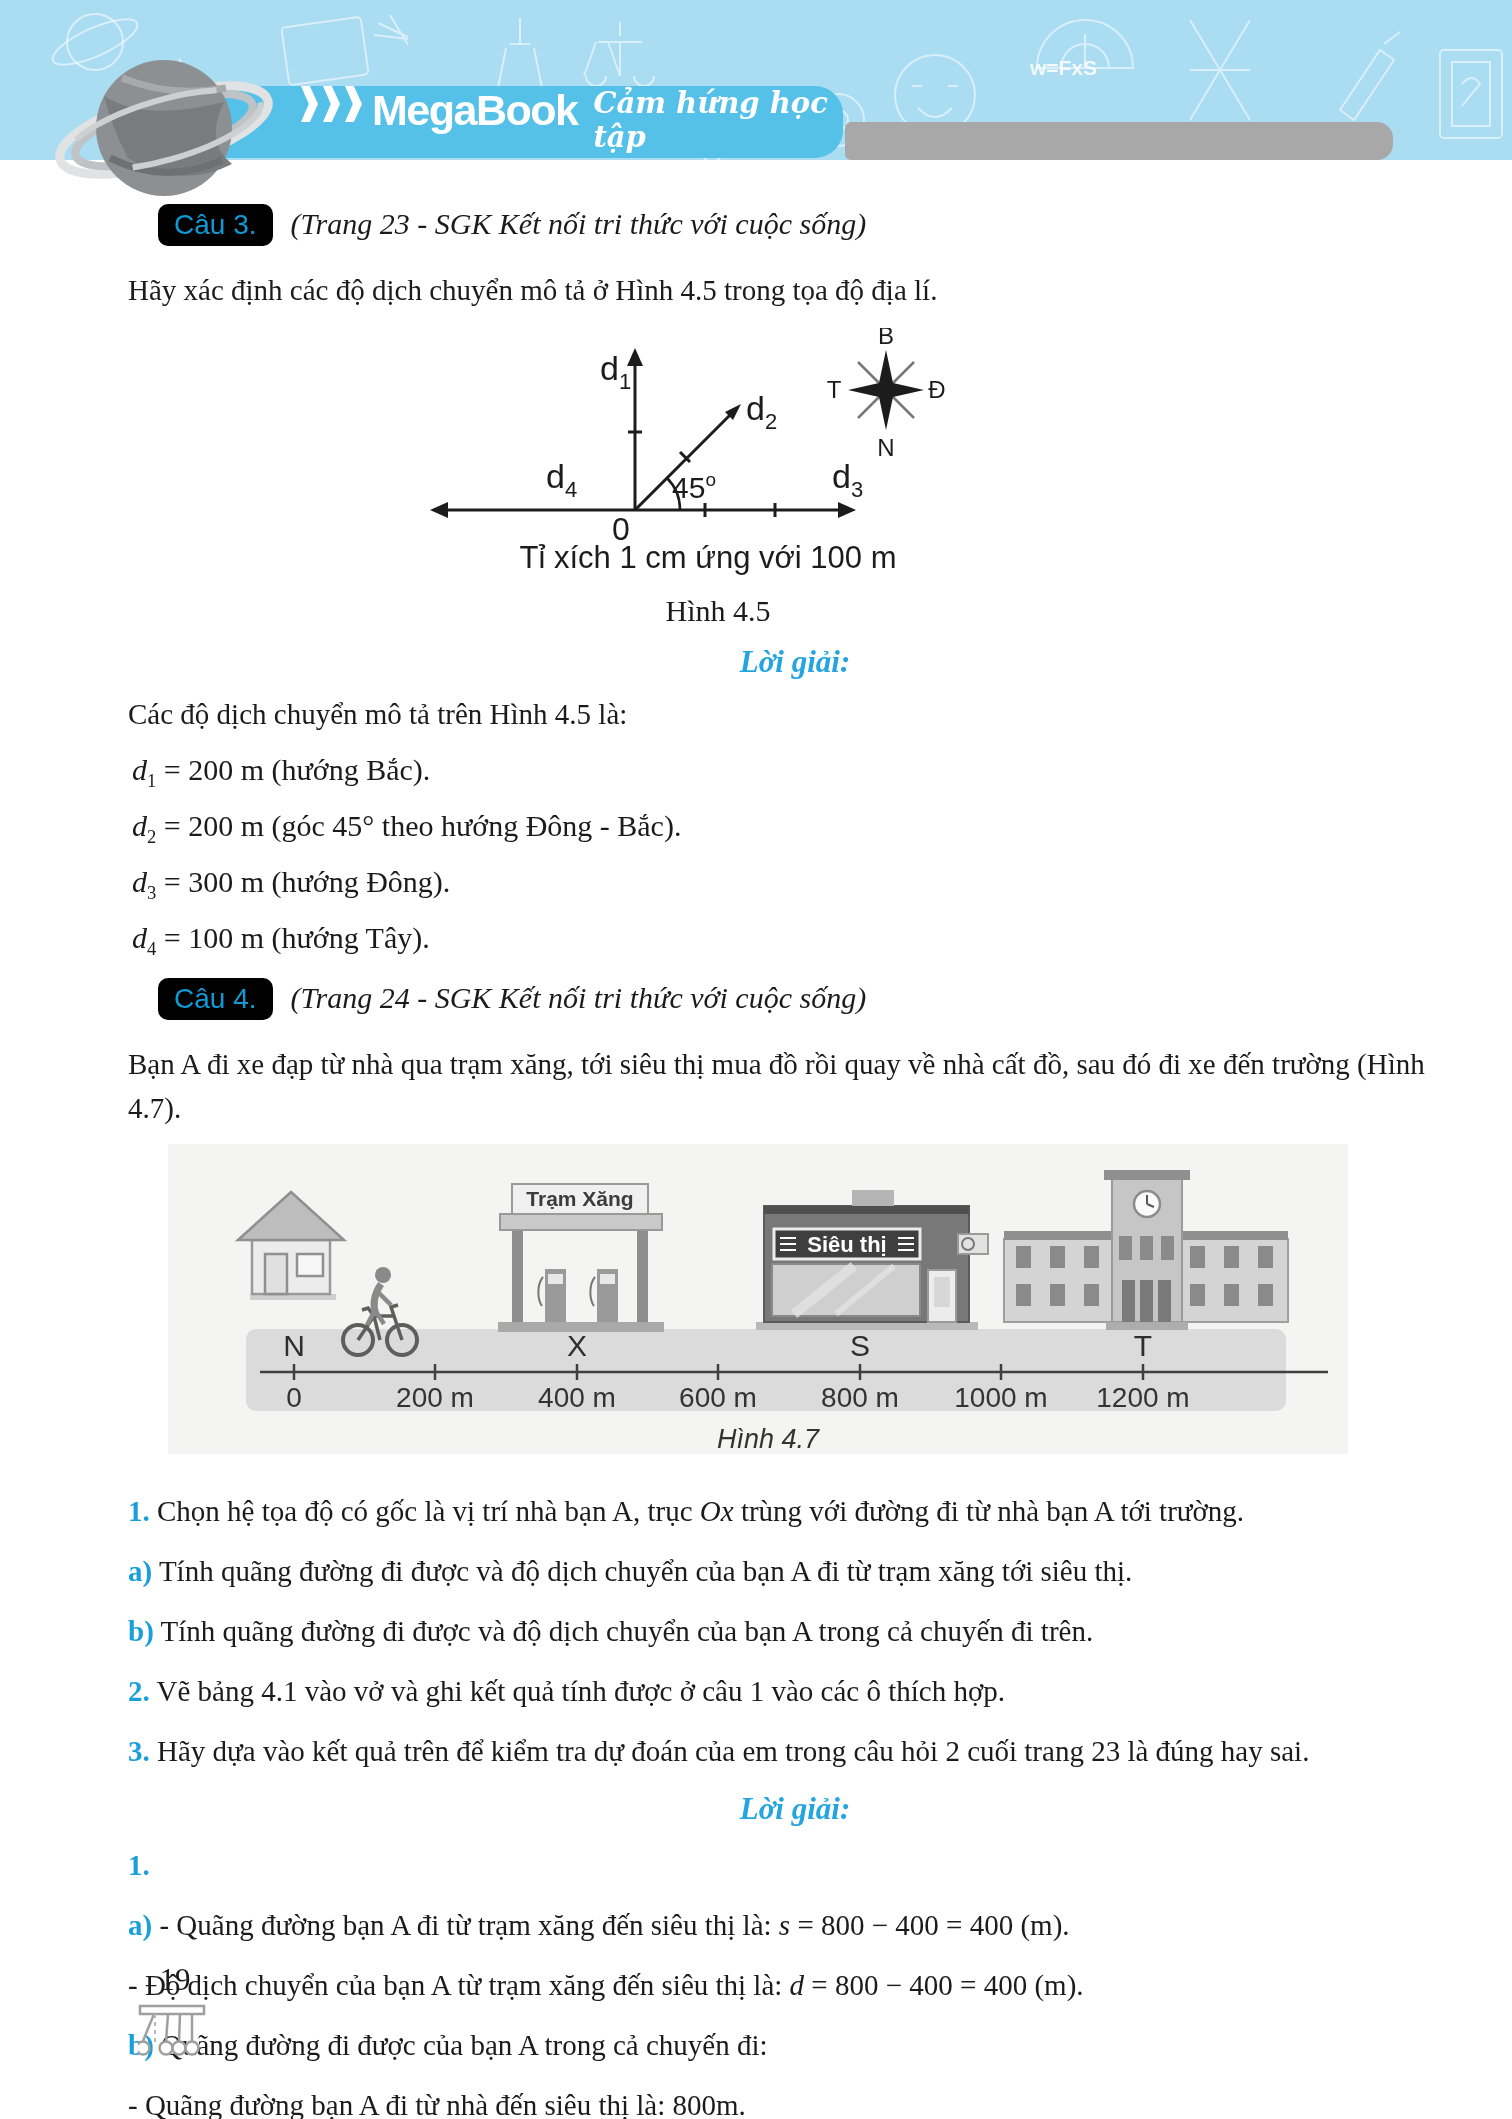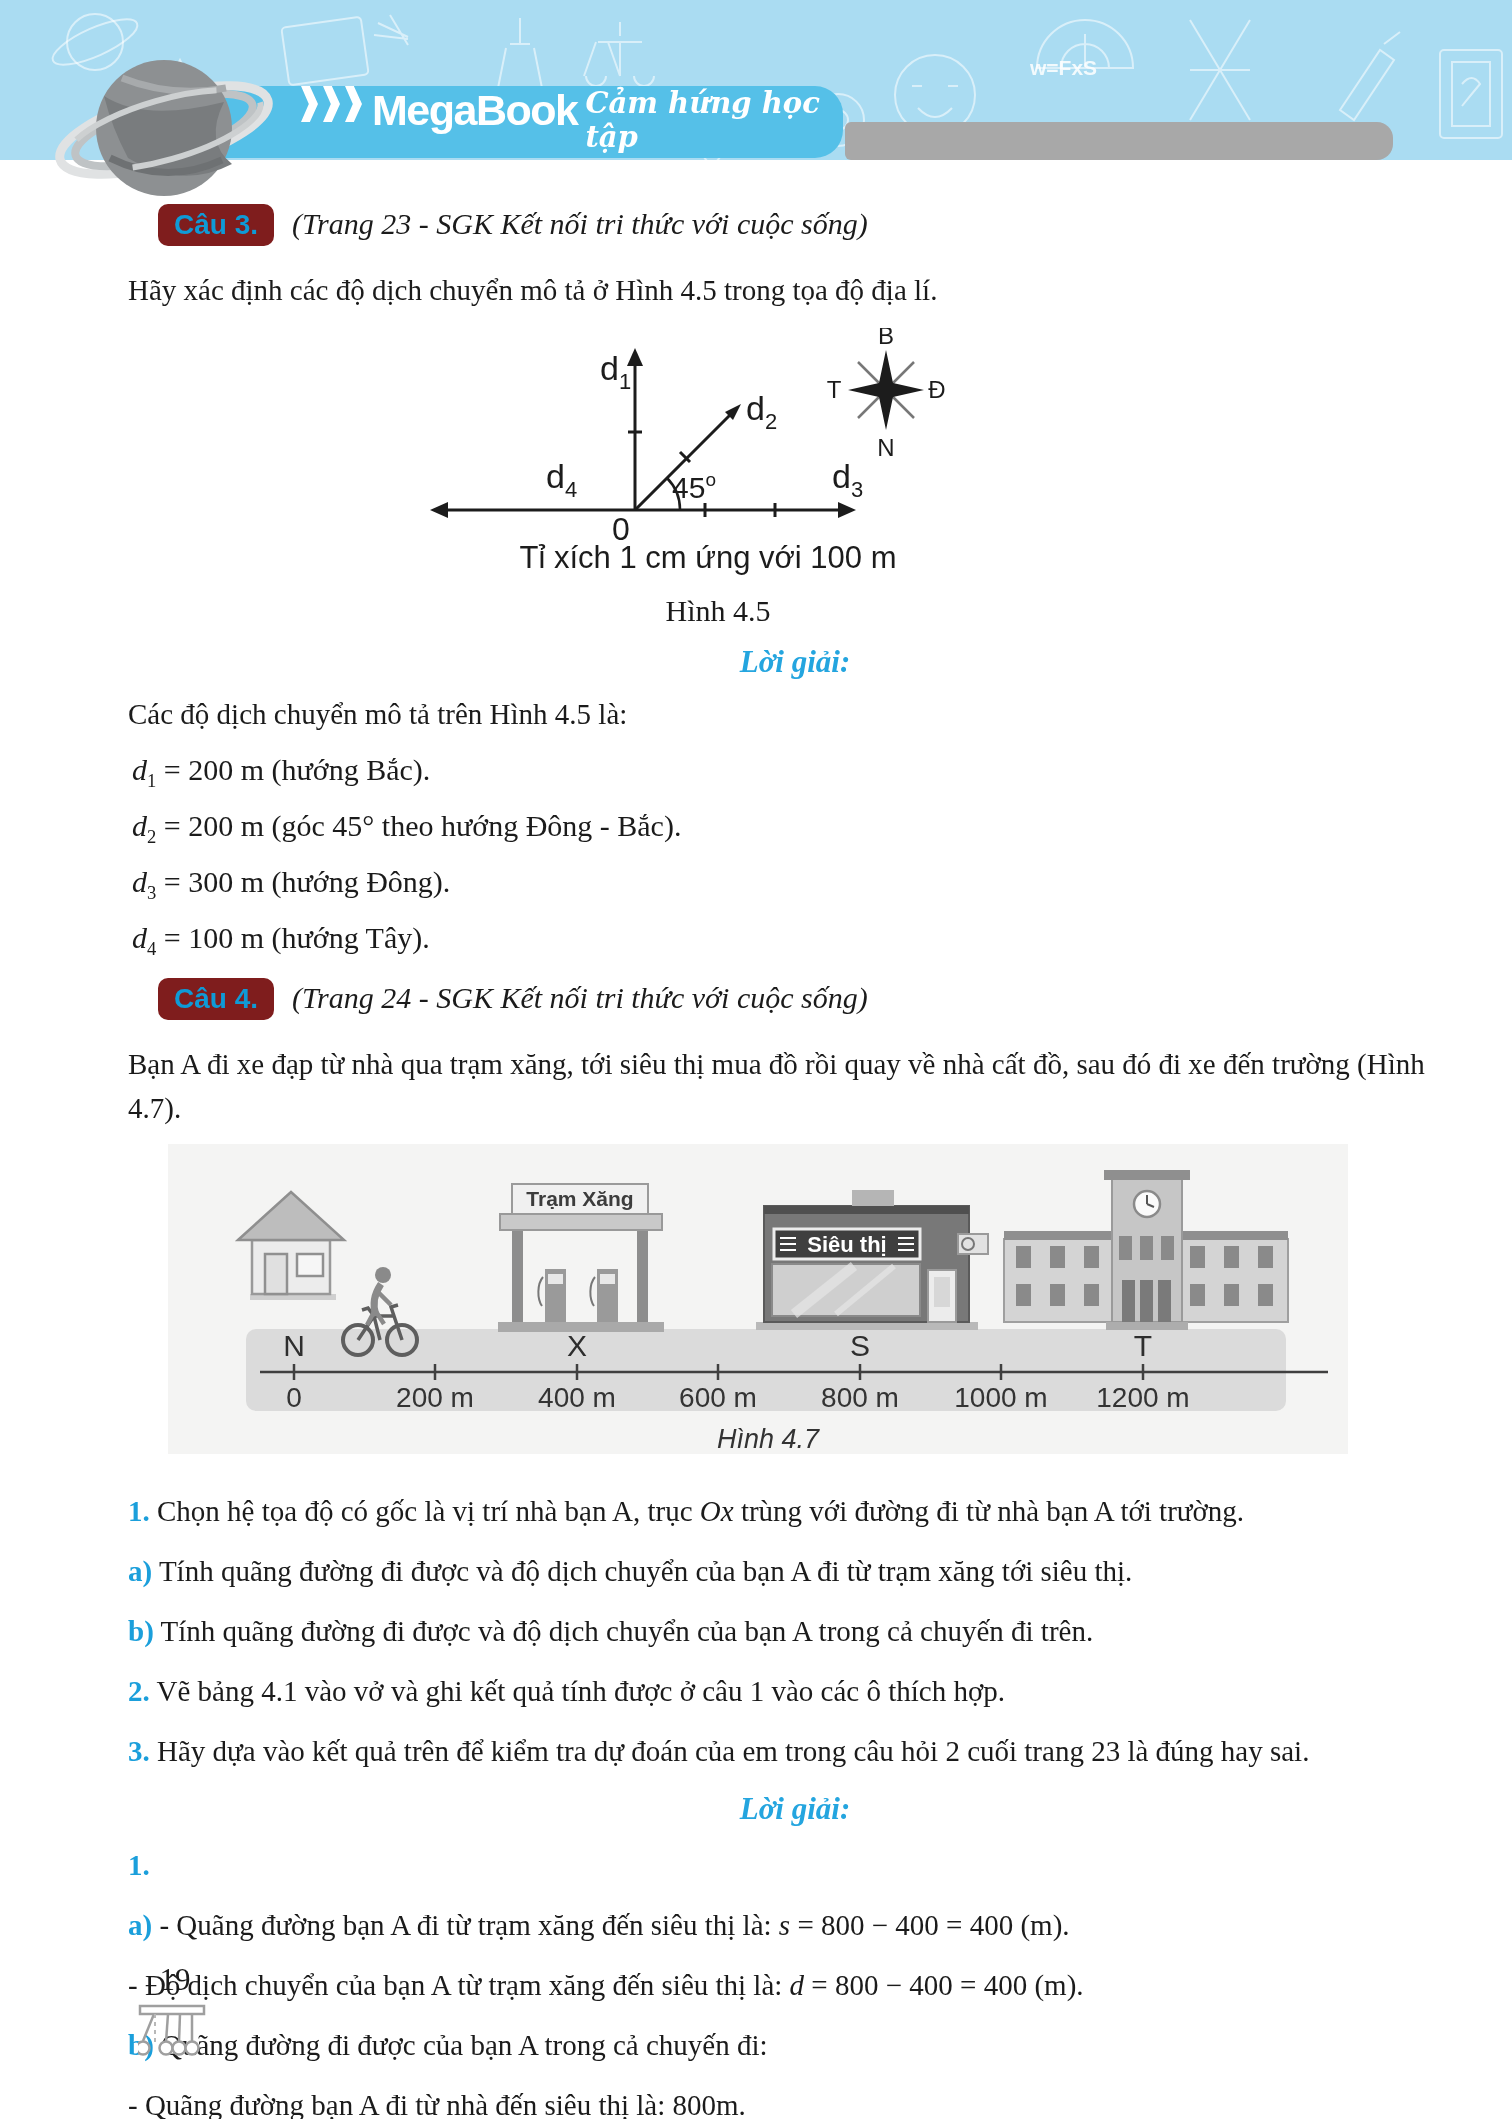--- a/index.html
+++ b/index.html
@@ -10,32 +10,32 @@
   .banner-doodles{position:absolute;left:0;top:0;width:1512px;height:160px;}
   .pill{position:absolute;left:193px;top:86px;width:650px;height:72px;background:#55c0e8;
         border-radius:20px 28px 28px 20px;display:flex;align-items:flex-start;padding-left:108px;
         box-sizing:border-box;z-index:2;}
   .chevrons{display:flex;gap:5px;margin-right:10px;}
   .chevrons i{display:block;width:17px;height:36px;background:#ffffff;
         clip-path:polygon(0 0,52% 0,100% 50%,52% 100%,0 100%,46% 50%);}
   .brand{font-family:"Liberation Sans",sans-serif;font-weight:700;font-size:43px;color:#fff;
         letter-spacing:-1.5px;}
   .tagline{font-family:"DejaVu Serif",serif;font-style:italic;font-weight:700;font-size:29px;
-        color:#fff;margin-left:8px;}
+        color:#fff;margin-left:16px;}
   .graybar{position:absolute;left:845px;top:122px;width:548px;height:38px;background:#a8a8a8;
         border-radius:6px 16px 16px 6px;z-index:1;}
   .planet{position:absolute;left:52px;top:38px;z-index:3;}
   .doodle-f{position:absolute;font-family:"Liberation Sans",sans-serif;font-weight:700;
         color:rgba(255,255,255,.85);z-index:1;}
   .doodle-f sub{font-size:.6em;}
   
   .content{padding:44px 50px 0 128px;}
   .qrow{margin:0 0 0 0;}
-  .badge{display:inline-block;background:#7f1d1d;color:#0f9ad6;
-        font-family:"Liberation Sans",sans-serif;font-weight:700;font-size:28px;
+  .badge{display:inline-block;background:#000000;color:#0f9ad6;
+        font-family:"Liberation Sans",sans-serif;font-weight:400;font-size:28px;
         padding:5px 16px;border-radius:10px;margin-left:30px;}
   .src{font-style:italic;font-size:30px;margin-left:14px;}
   p.body{font-size:29px;line-height:44px;margin:22px 0 0 0;}
   .blue{color:#1b9fdb;font-weight:700;}
   .solhead{text-align:center;font-weight:700;font-style:italic;font-size:31px;color:#24a5df;
         margin:16px 0 0 0;}
   .mline{font-size:30px;margin:17px 0 0 4px;}
   .mv{font-style:italic;}
   sub{font-size:.62em;}
   .fig45{margin:16px 0 0 300px;width:580px;text-align:center;}

